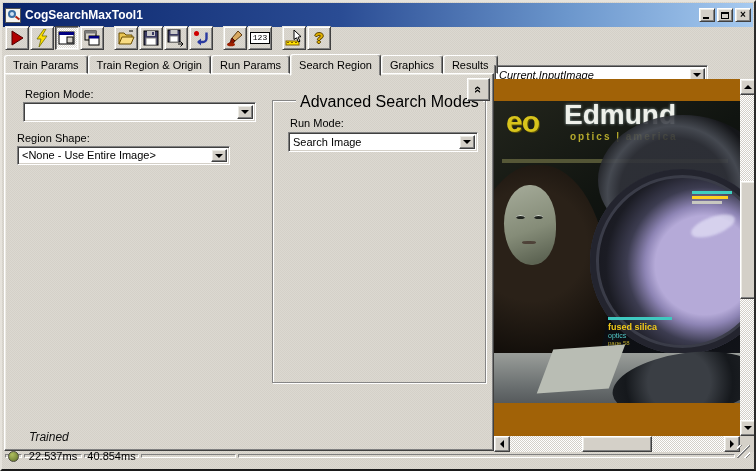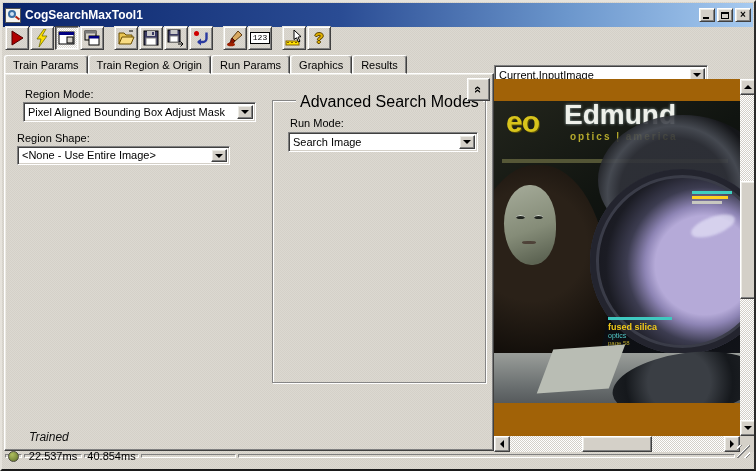--- a/index.html
+++ b/index.html
@@ -67,21 +67,21 @@
     background-image:linear-gradient(45deg,#dcd9d1 25%,transparent 25%,transparent 75%,#dcd9d1 75%),
                      linear-gradient(45deg,#dcd9d1 25%,transparent 25%,transparent 75%,#dcd9d1 75%);
     background-size:2px 2px;background-position:0 0,1px 1px;}
   #btn-collapse{position:absolute;left:462px;top:4px;width:23px;height:23px;background:#d4d0c8;
     border:1px solid;border-color:#fff #404040 #404040 #fff;box-shadow:inset -1px -1px 0 #808080,inset 1px 1px 0 #ecebe5;
     display:flex;align-items:center;justify-content:center;}
   #btn-collapse span{display:block;transform:rotate(90deg);font-size:13px;font-weight:bold;line-height:1;}
   #trained{position:absolute;left:24px;bottom:6px;font-style:italic;font-size:12px;color:#111;}
   
   #rightpanel{position:absolute;left:492px;top:55px;width:262px;height:395px;}
-  #combo-input-image{left:0;top:8px;width:214px;}
+  #combo-input-image{left:0;top:8px;width:214px;font-style:italic;}
   #imageview{position:absolute;left:0;top:22px;width:262px;height:373px;background:#10107E;}
   #imgcontent{position:absolute;left:0;top:0;width:246px;height:357px;background:#a16207;overflow:hidden;}
   
   #cover{position:absolute;left:0;top:22px;width:246px;height:302px;overflow:hidden;
     background:linear-gradient(150deg,#23251c 0%,#101410 35%,#0a0c10 60%,#14161c 100%);}
   #cover-logo{position:absolute;left:12px;top:4px;font-size:30px;font-weight:bold;color:#d8c41c;letter-spacing:-1px;
     text-shadow:1px 1px 0 #5c5206;}
   #cover-brand{position:absolute;left:70px;top:-2px;font-size:28px;font-weight:bold;color:#eef0ea;letter-spacing:0px;
     text-shadow:0 0 3px #9aa;}
   #cover-tagline{position:absolute;left:76px;top:30px;font-size:10px;font-weight:bold;color:#b3a82c;letter-spacing:2px;}
@@ -234,28 +234,28 @@
     </span>
     <span class="tool-btn">
       <span class="help-q">?</span>
     </span>
   </div>
 
   <div id="tabstrip">
     <span class="tab">Train Params</span>
     <span class="tab">Train Region &amp; Origin</span>
     <span class="tab">Run Params</span>
+    <span class="tab active">Search Region</span>
     <span class="tab">Graphics</span>
     <span class="tab">Results</span>
   </div>
 
   <div id="tabpage">
     <span class="label" style="left:20px;top:14px;">Region Mode:</span>
     <div class="combo" style="left:18px;top:28px;width:233px;">
-      <span class="combo-text">Pixel Aligned Bounding Box Adjust Mask</span>
       <span class="combo-arrow">
           <i class="arr-down"></i>
         </span>
     </div>
 
     <span class="label" style="left:12px;top:58px;">Region Shape:</span>
     <div class="combo" style="left:12px;top:72px;width:213px;height:19px;">
       <span class="combo-text" style="top:2px;">&lt;None - Use Entire Image&gt;</span>
       <span class="combo-arrow">
           <i class="arr-down"></i>

